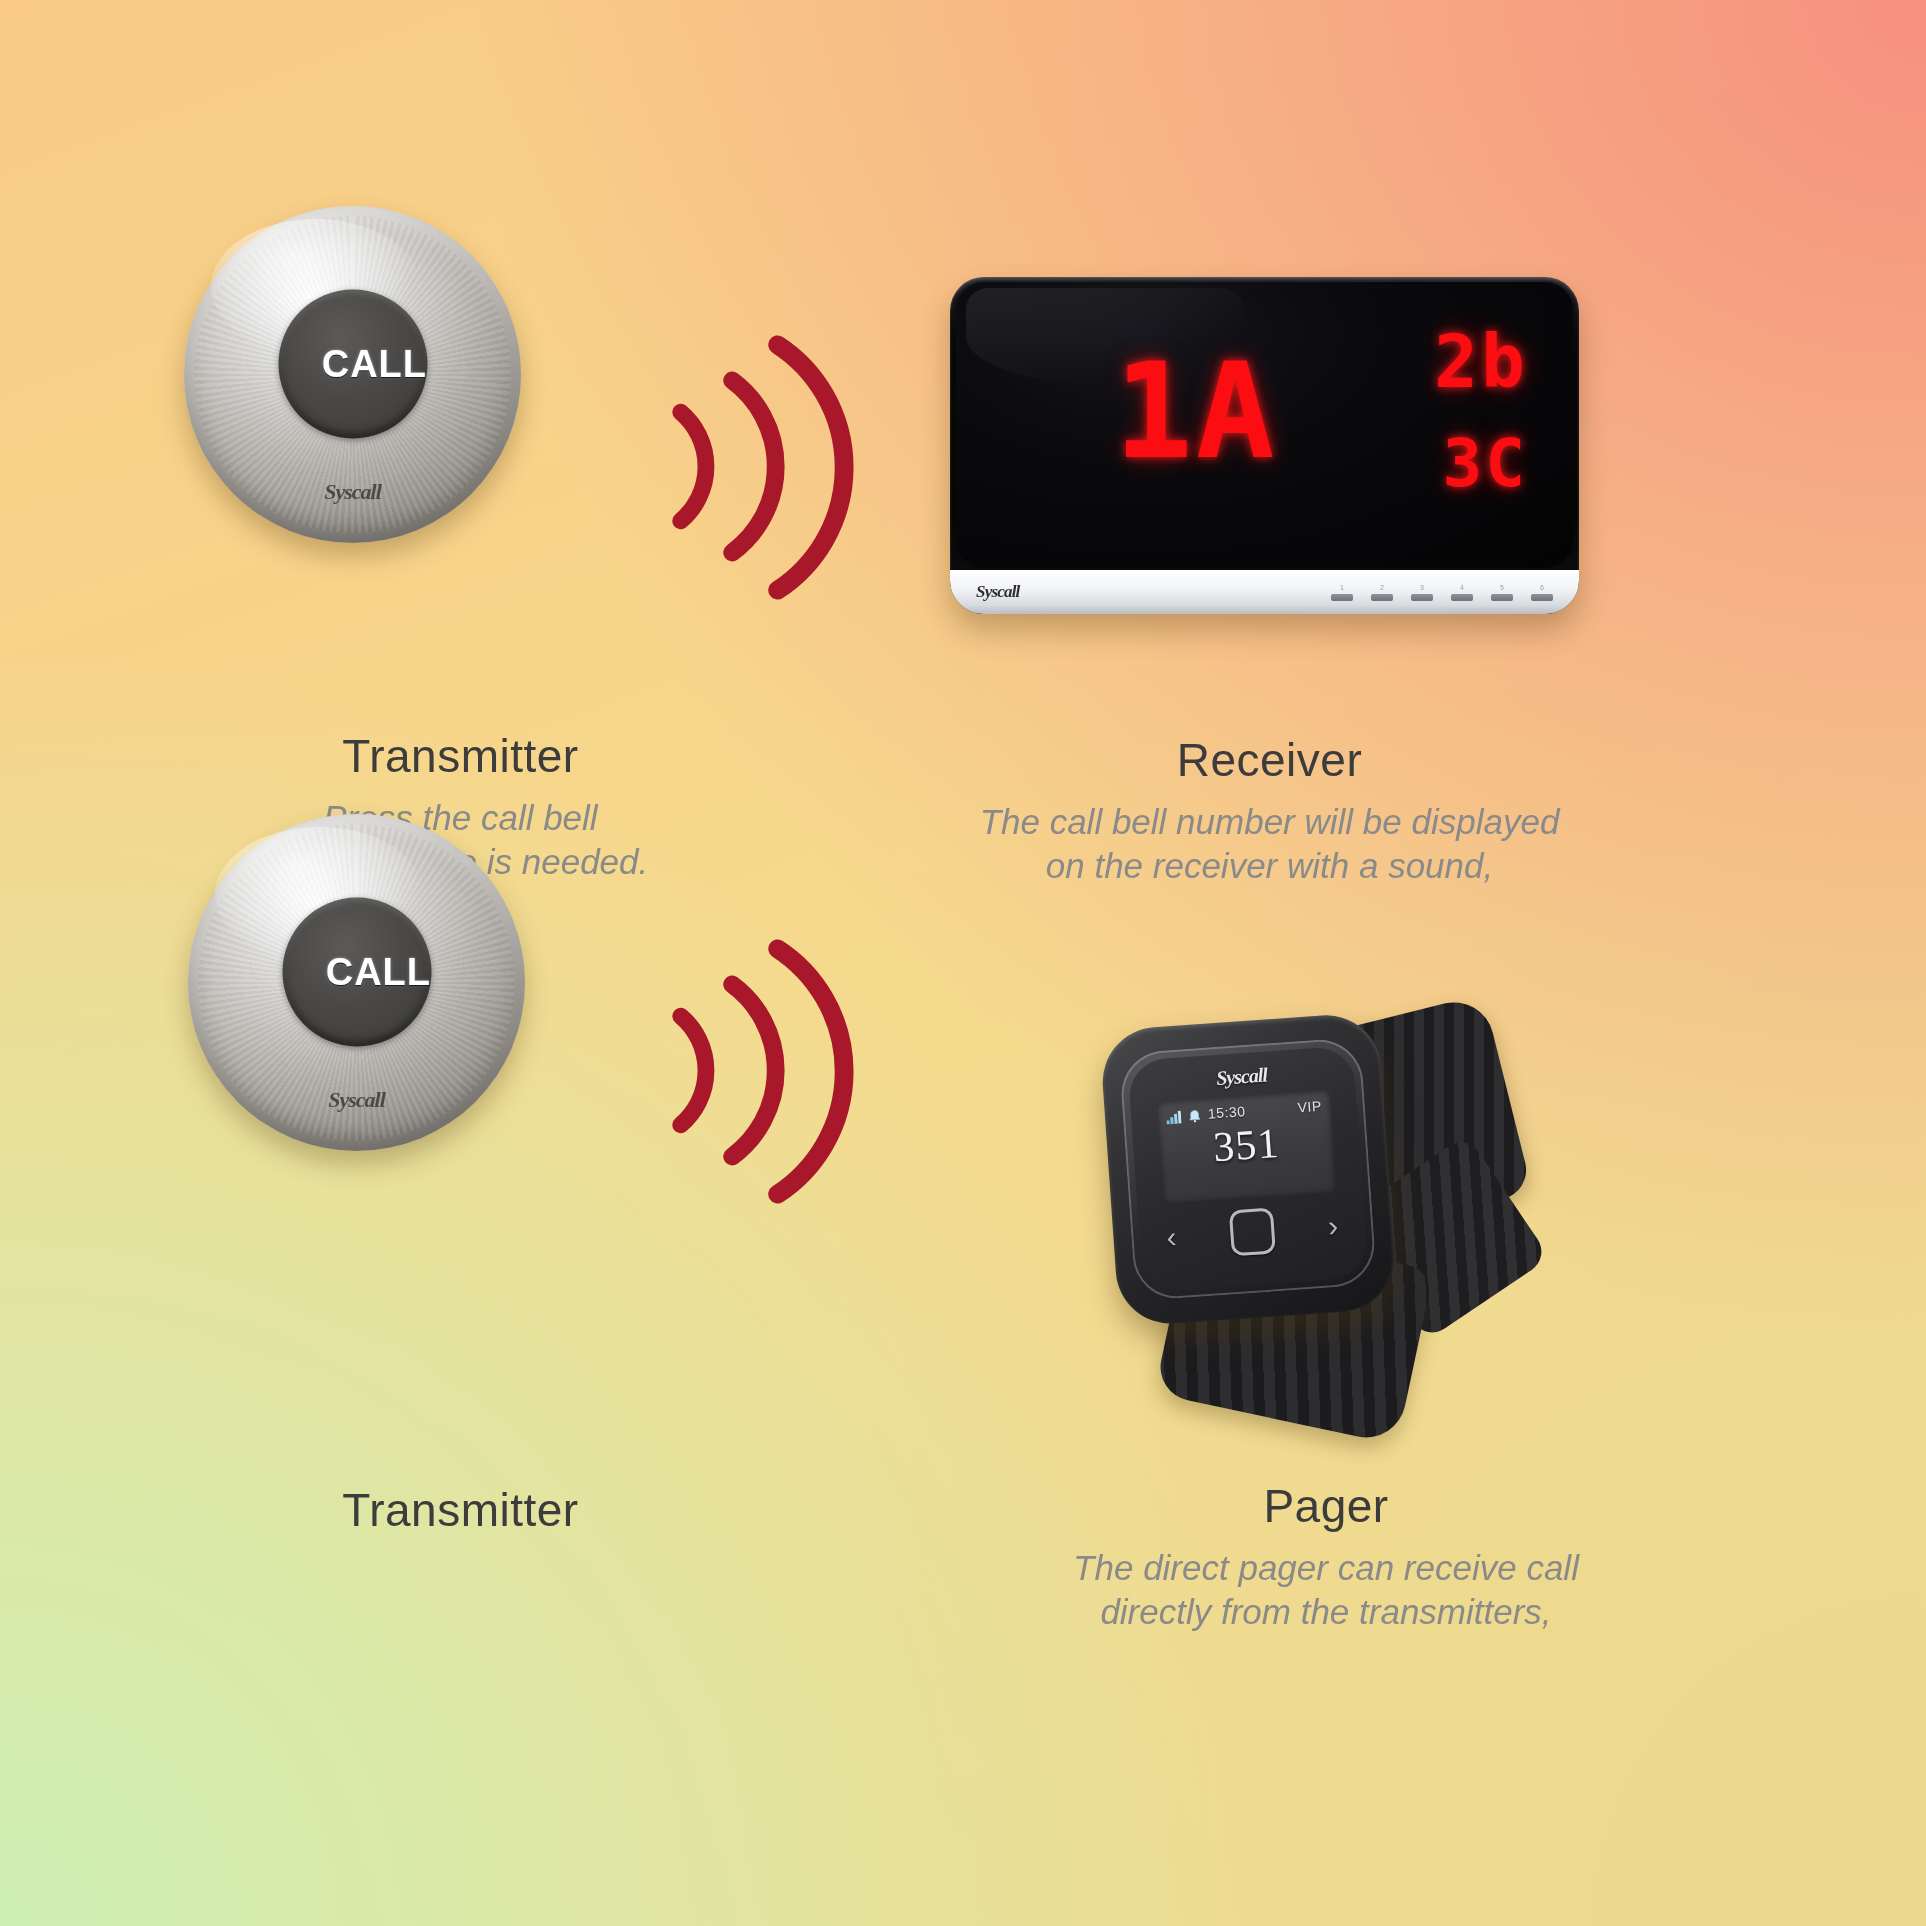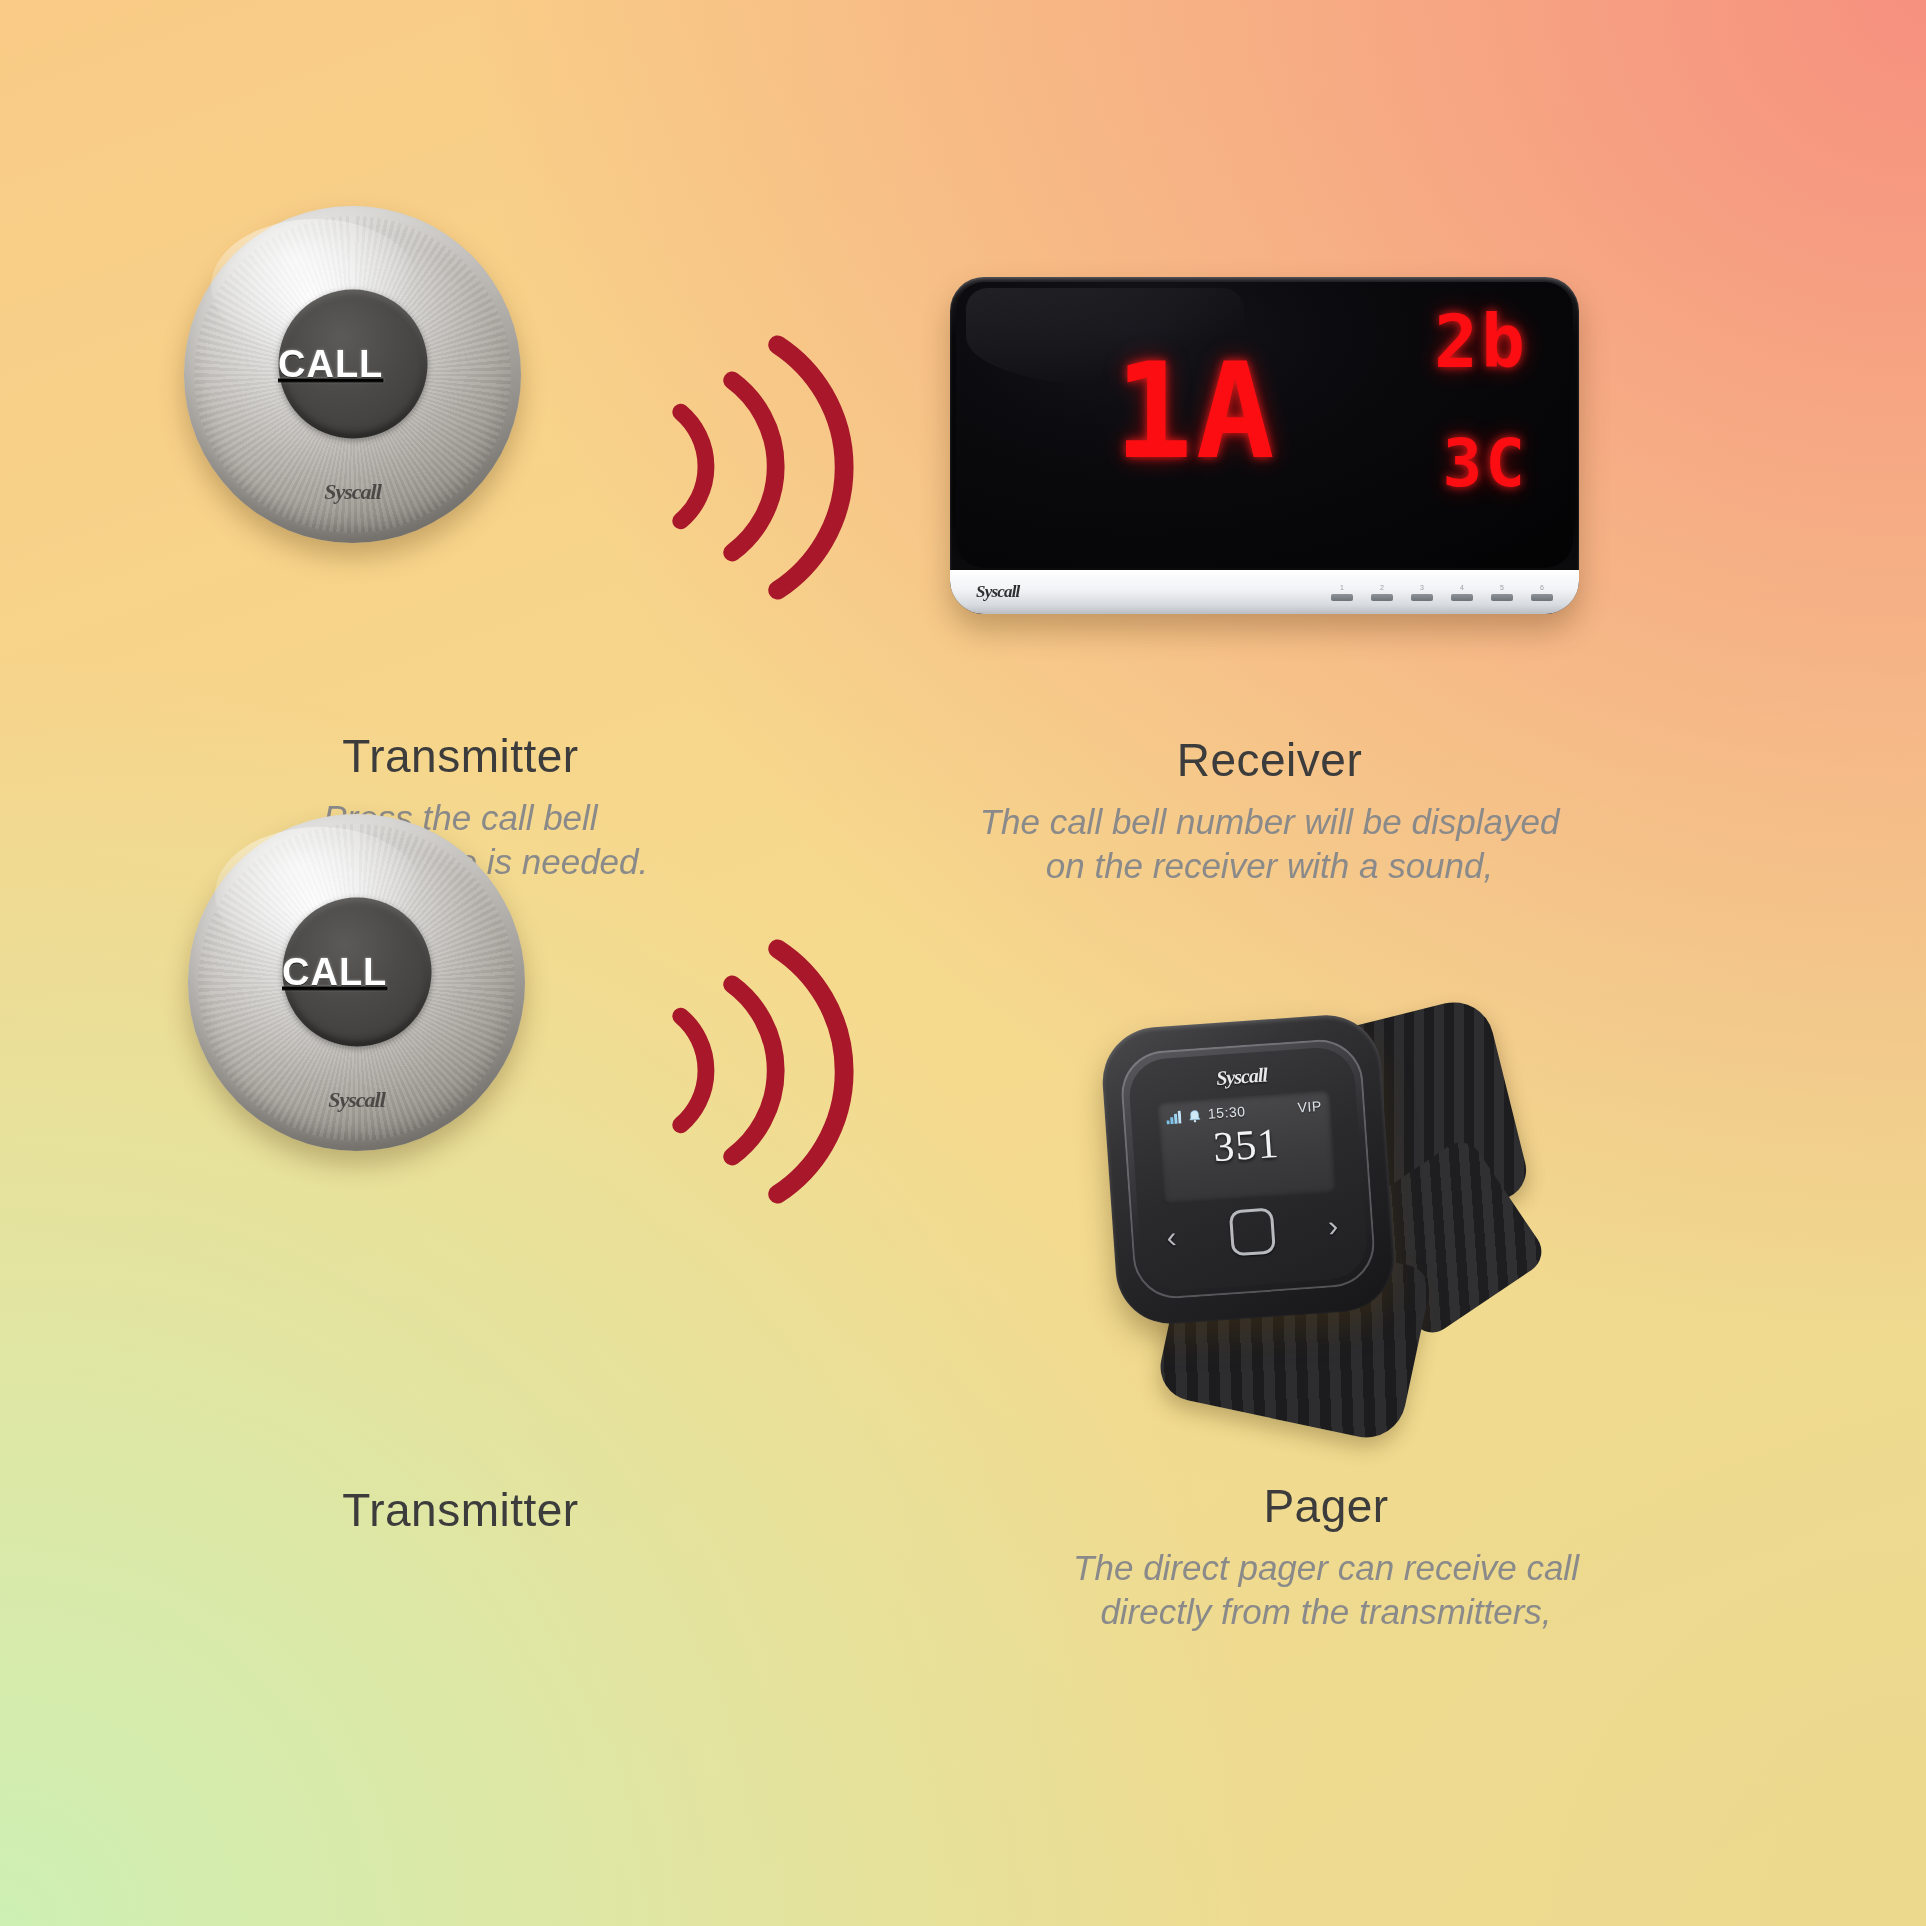--- a/index.html
+++ b/index.html
@@ -34,21 +34,21 @@
   .tx::after{
     content:"";position:absolute;left:8%;top:4%;width:62%;height:40%;border-radius:50%;
     background:radial-gradient(ellipse at 40% 30%, rgba(255,255,255,.72), rgba(255,255,255,0) 70%);
     pointer-events:none;
   }
   .tx-center{
     position:absolute;left:50%;top:47%;transform:translate(-50%,-50%);
     width:149px;height:149px;border-radius:50%;
     background:radial-gradient(circle at 42% 32%, #5b5a58 0%, #4a4947 45%, #3a3937 100%);
     box-shadow:inset 0 3px 7px rgba(255,255,255,.18), inset 0 -4px 9px rgba(0,0,0,.55), 0 2px 6px rgba(0,0,0,.35);
-    display:flex;align-items:center;justify-content:flex-start;z-index:3;text-decoration:underline;
+    display:flex;align-items:center;justify-content:flex-end;z-index:3;
   }
   .tx-center span{
     color:#fff;font-size:38px;font-weight:bold;letter-spacing:1px;
     font-family:"Liberation Sans", sans-serif;
     text-shadow:0 1px 1px rgba(0,0,0,.8), 0 0 3px rgba(255,255,255,.45);
   }
   .tx-logo{
     position:absolute;left:50%;bottom:38px;transform:translateX(-50%);
     font-size:22px;font-style:italic;font-weight:bold;color:#3c3a38;
     letter-spacing:-1px;opacity:.85;z-index:3;
@@ -81,21 +81,21 @@
   .led{
     position:absolute;
     color:#fb0d12;
     font-family:"DejaVu Sans Mono", monospace;
     font-weight:bold;
     letter-spacing:3px;
     text-shadow:0 0 10px rgba(255,30,30,.85), 0 0 24px rgba(255,0,0,.45);
     line-height:1;
   }
   .led-main{left:164px;top:69px;font-size:131px;}
-  .led-small1{right:51px;top:28px;font-size:73px;}
+  .led-small1{right:51px;top:48px;font-size:73px;}
   .led-small2{right:51px;top:154px;font-size:66px;}
   .rx-base{
     position:absolute;left:0;right:0;bottom:0;height:44px;
     background:linear-gradient(180deg,#ffffff 0%, #f1f3f5 45%, #d7dade 80%, #b9bcc1 100%);
     border-radius:0 0 32px 32px;
     display:flex;align-items:center;justify-content:space-between;
     padding:0 26px;box-sizing:border-box;
     box-shadow:inset 0 2px 3px rgba(255,255,255,.9);
   }
   .rx-logo{

